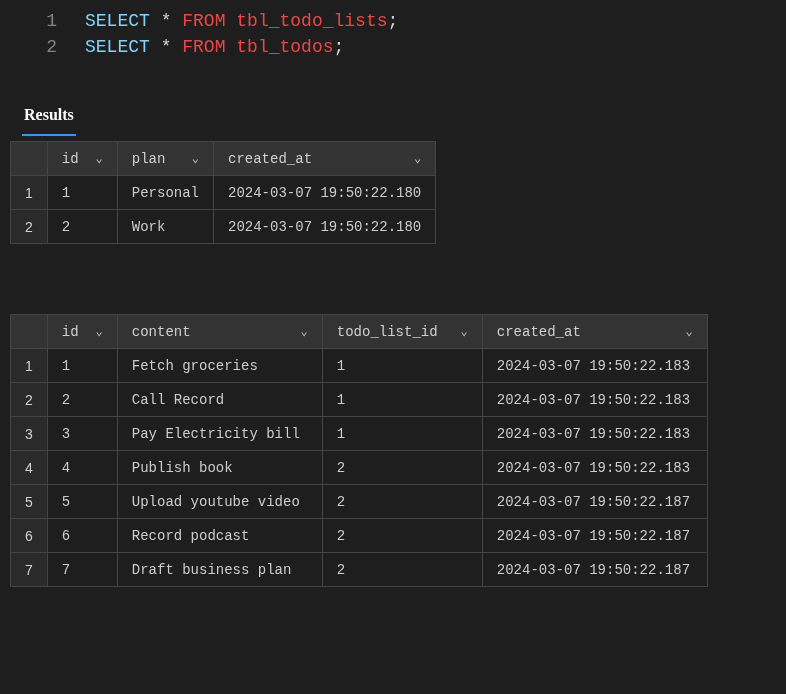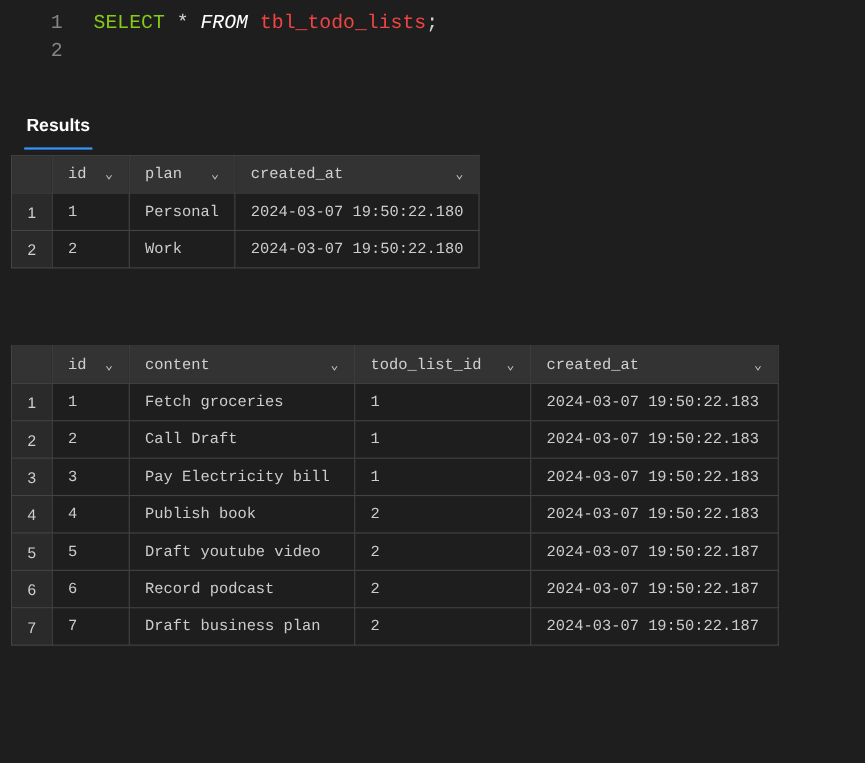--- a/index.html
+++ b/index.html
@@ -24,35 +24,35 @@
   .line-number {
     width: 85px;
     text-align: right;
     padding-right: 28px;
     color: #858585;
     user-select: none;
   }
   .code {
     white-space: pre;
   }
-  .kw-select { color: #84cc16; }
+  .kw-select { color: #7dd3fc; }
   .kw-star { color: #d4d4d4; }
-  .kw-from { color: #ffffff; font-style: italic; }
+  .kw-from { color: #ef4444; }
   .identifier { color: #ef4444; }
   .semicolon { color: #d4d4d4; }
 
   .tabs {
     display: flex;
     gap: 28px;
     padding: 0 22px;
     border-bottom: 1px solid transparent;
   }
   .tab {
     padding: 6px 2px 10px 2px;
-    font-family: Liberation Sans, sans-serif;
+    font-family: Liberation Serif, serif;
     font-size: 16px;
     color: #8a8a8a;
     cursor: pointer;
     border-bottom: 2px solid transparent;
   }
   .tab.active {
     color: #ffffff;
     font-weight: 600;
     border-bottom: 2px solid #3794ff;
   }
@@ -115,20 +115,21 @@
 </head>
 <body>
 
 <div class="editor">
   <div class="editor-line">
     <span class="line-number">1</span>
     <span class="code"><span class="kw-select">SELECT</span> <span class="kw-star">*</span> <span class="kw-from">FROM</span> <span class="identifier">tbl_todo_lists</span><span class="semicolon">;</span></span>
   </div>
   <div class="editor-line">
     <span class="line-number">2</span>
+    <span class="code"><span class="kw-select">SELECT</span> <span class="kw-star">*</span> <span class="kw-from">FROM</span> <span class="identifier">tbl_todos</span><span class="semicolon">;</span></span>
   </div>
 </div>
 
 <div class="tabs">
   <div class="tab active">Results</div>
 </div>
 
 <div class="results-area">
 
   <table class="result-table">
@@ -205,42 +206,42 @@
         <tr>
           <td class="rownum">1</td>
           <td>1</td>
           <td>Fetch groceries</td>
           <td>1</td>
           <td>2024-03-07 19:50:22.183</td>
         </tr>
         <tr>
           <td class="rownum">2</td>
           <td>2</td>
-          <td>Call Draft</td>
+          <td>Call Record</td>
           <td>1</td>
           <td>2024-03-07 19:50:22.183</td>
         </tr>
         <tr>
           <td class="rownum">3</td>
           <td>3</td>
           <td>Pay Electricity bill</td>
           <td>1</td>
           <td>2024-03-07 19:50:22.183</td>
         </tr>
         <tr>
           <td class="rownum">4</td>
           <td>4</td>
           <td>Publish book</td>
           <td>2</td>
           <td>2024-03-07 19:50:22.183</td>
         </tr>
         <tr>
           <td class="rownum">5</td>
           <td>5</td>
-          <td>Draft youtube video</td>
+          <td>Upload youtube video</td>
           <td>2</td>
           <td>2024-03-07 19:50:22.187</td>
         </tr>
         <tr>
           <td class="rownum">6</td>
           <td>6</td>
           <td>Record podcast</td>
           <td>2</td>
           <td>2024-03-07 19:50:22.187</td>
         </tr>

